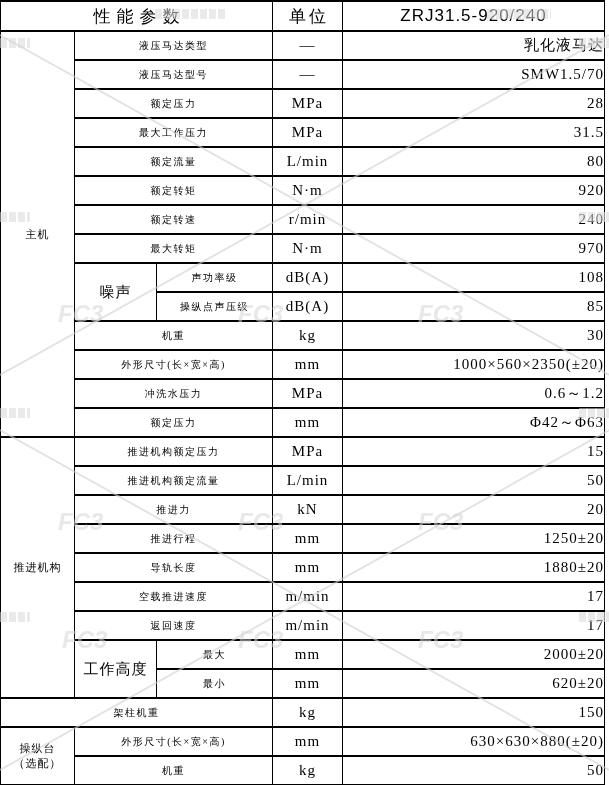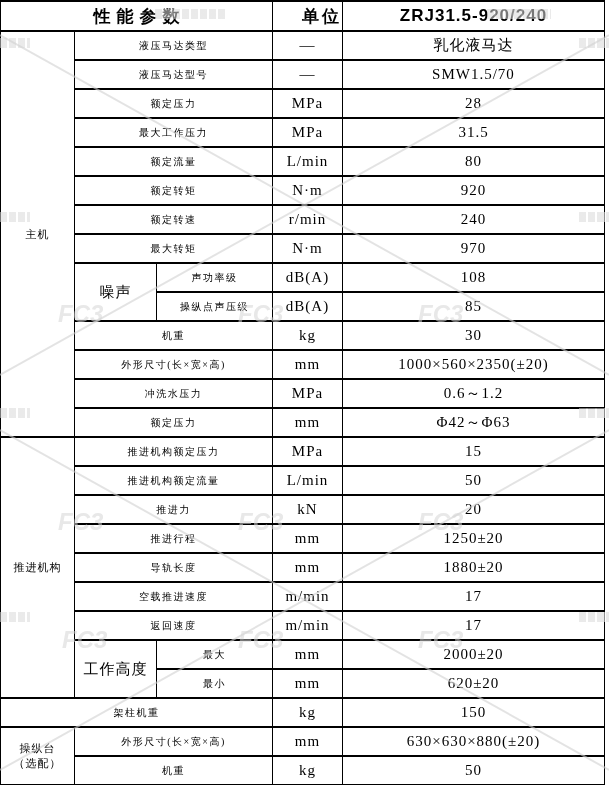--- a/index.html
+++ b/index.html
@@ -28,31 +28,31 @@
     text-align: center;
     vertical-align: middle;
     padding: 0;
     overflow: hidden;
     background: transparent;
   }
   .spec thead tr { height: 30px; }
   .spec tbody tr { height: 29px; }
   .spec th {
     font-family: "Liberation Sans", "DejaVu Sans", sans-serif;
-    font-weight: bold;
+    font-weight: normal;
     font-size: 17px;
   }
   th.param-header { letter-spacing: 6px; text-indent: 6px; }
-  th.unit-header  { letter-spacing: 3px; text-indent: 3px; text-align: right; }
+  th.unit-header  { letter-spacing: 3px; text-indent: 3px; }
   th.model-header { letter-spacing: 1px; margin-top: 48px; }
   td.section-cell   { font-size: 11px; letter-spacing: 1px; line-height: 1.35; }
   td.subgroup-cell  { font-size: 15px; letter-spacing: 1px; }
   td.label-cell     { font-size: 10px; letter-spacing: 1.5px; }
   td.unit-cell      { font-size: 15px; letter-spacing: 1px; }
-  td.value-cell     { font-size: 15px; letter-spacing: 1px; }
+  td.value-cell     { font-size: 15px; letter-spacing: 1px; text-align: right; }
   
   .wm-layer {
     position: absolute; left: 0; top: 0;
     width: 609px; height: 785px;
     z-index: 5;
     pointer-events: none;
   }
   .wm-blob {
     position: absolute;
     height: 10px;

